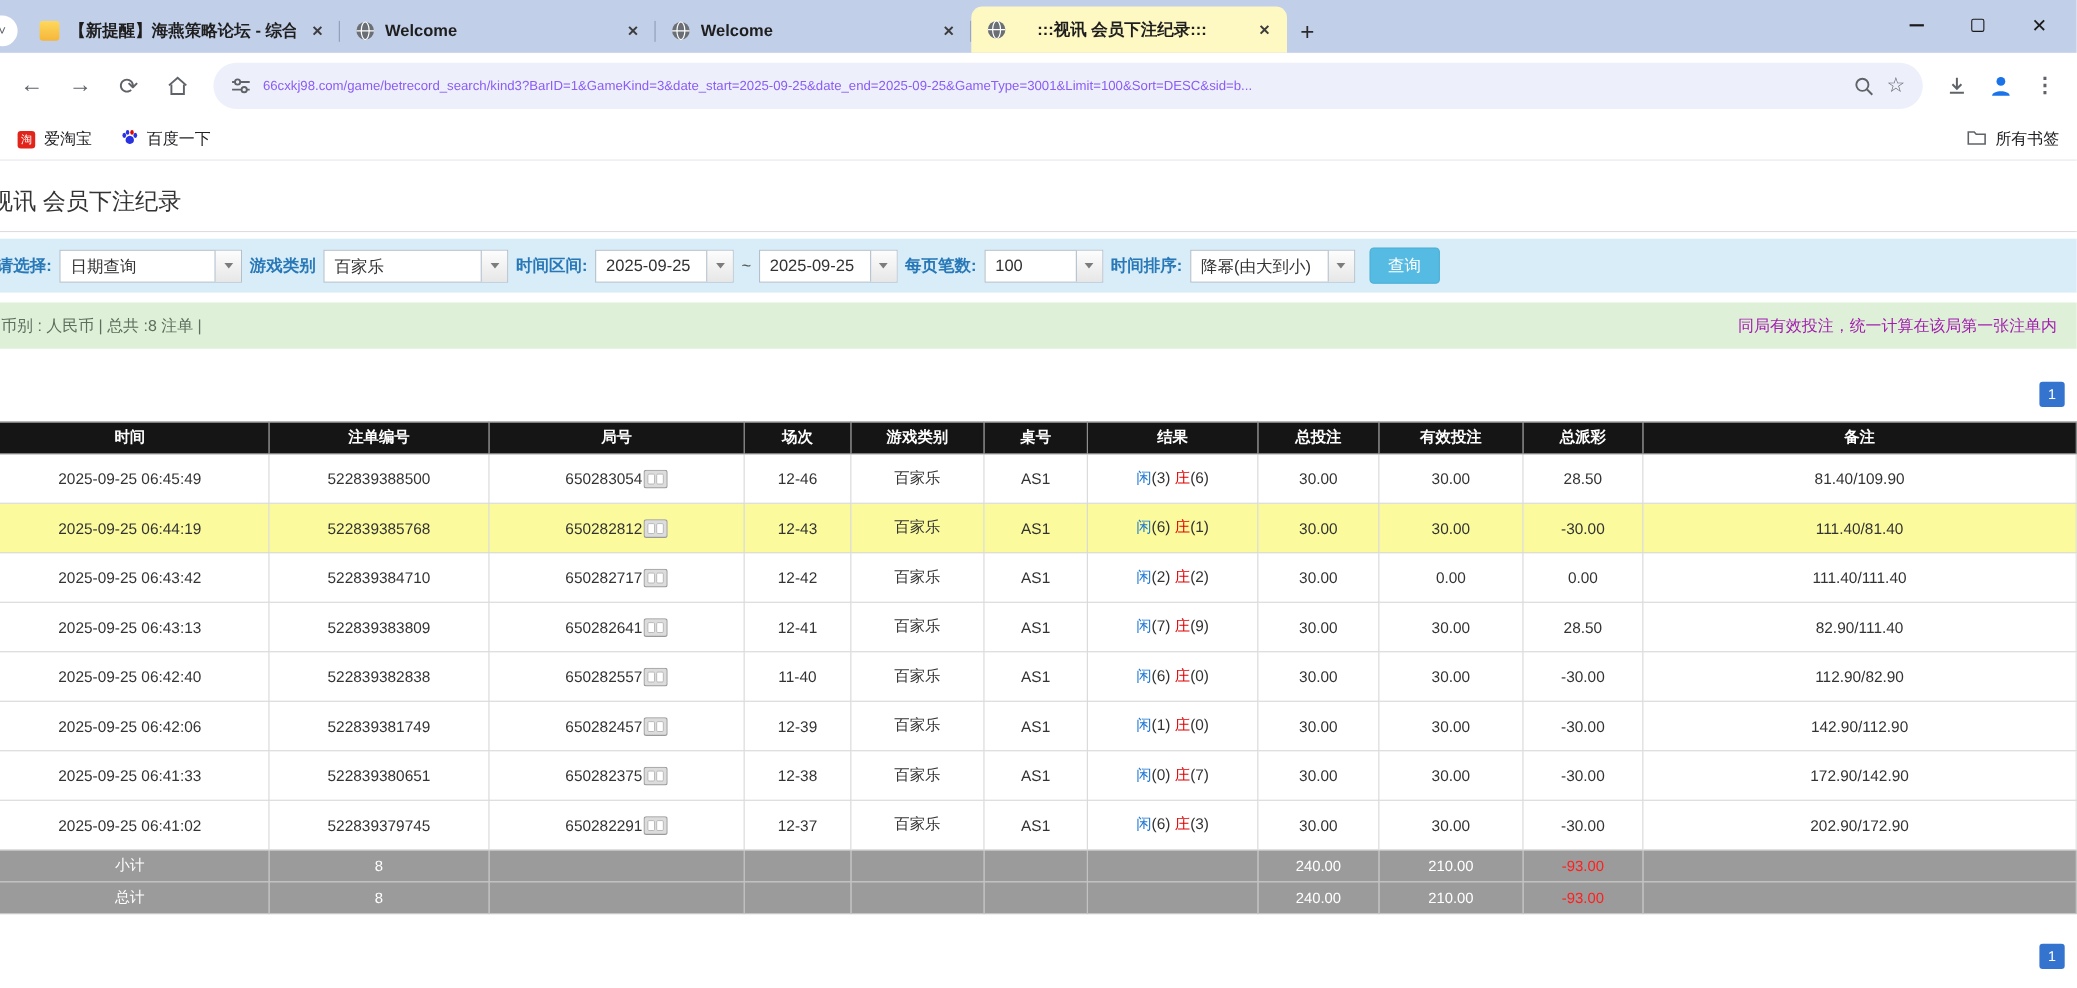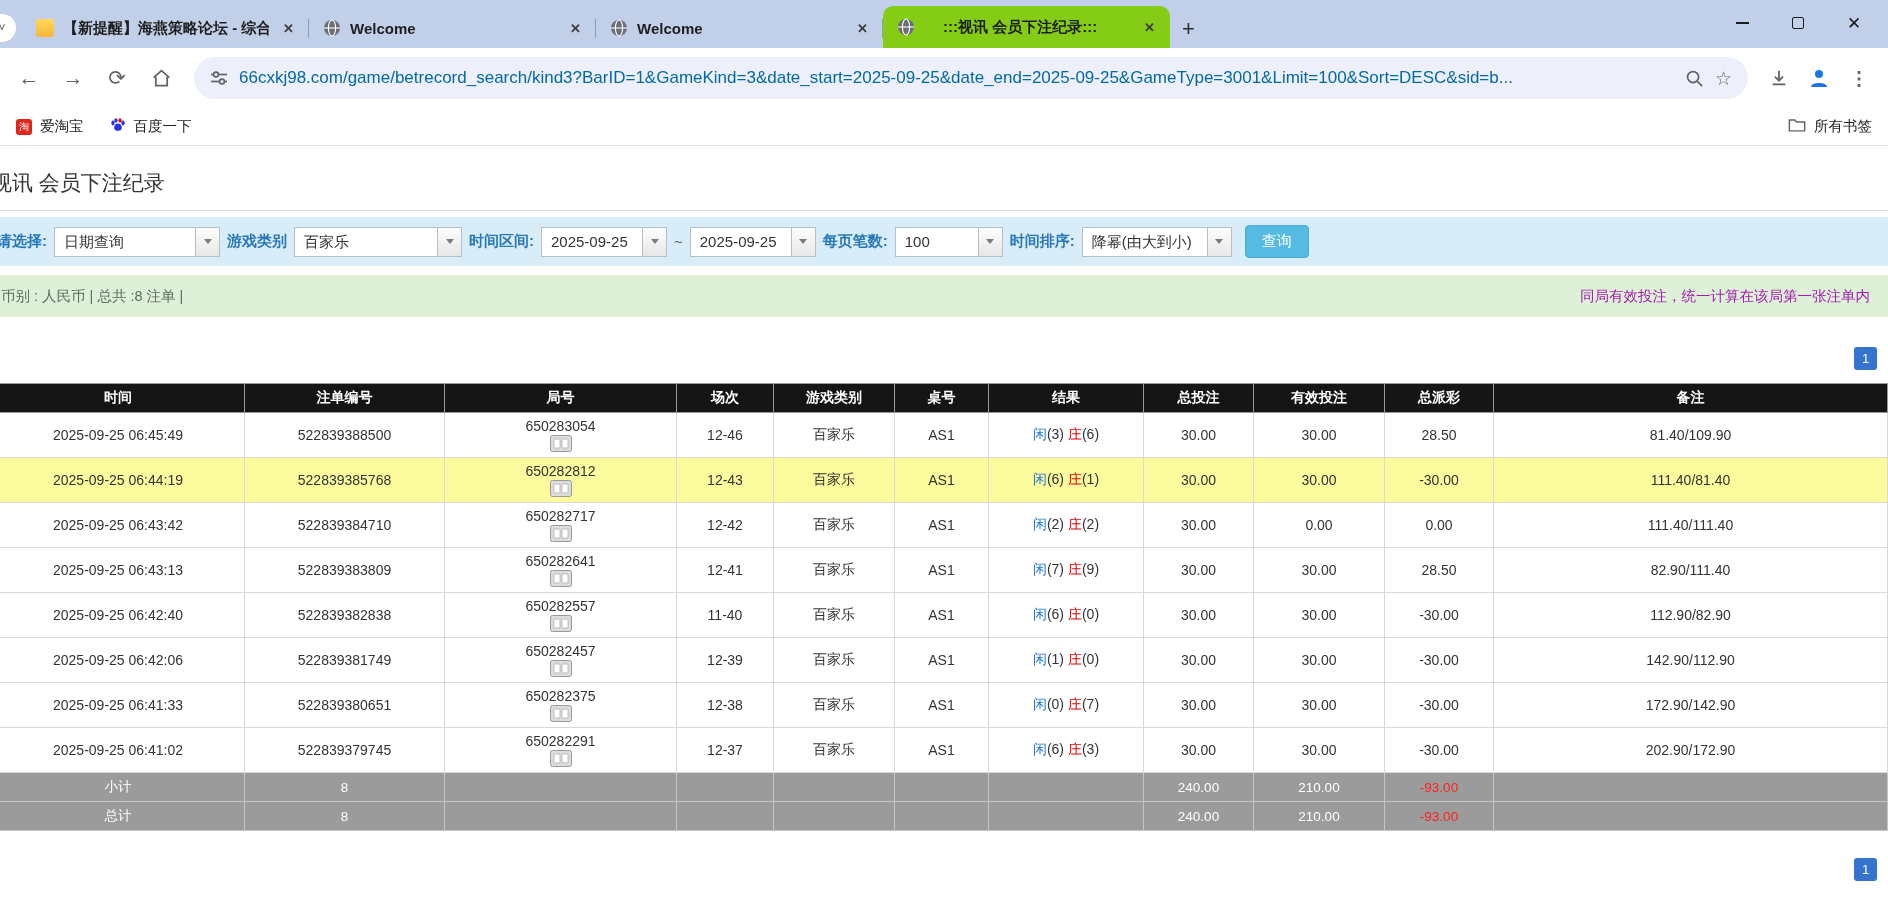--- a/index.html
+++ b/index.html
@@ -6,38 +6,38 @@
   html,body { width:1888px; height:898px; overflow:hidden; background:#fff;
               font-family:"Liberation Sans", sans-serif; }
 
   
   .tabbar { height:48px; background:#c2cfe9; display:flex; align-items:flex-end; position:relative; padding-left:22px; }
   .edge-chip { position:absolute; left:-12px; bottom:6px; width:28px; height:28px; background:#fff; border-radius:50%;
                display:flex; align-items:center; justify-content:center; color:#5f6368; font-size:12px; }
   .tab { width:287px; height:40px; display:flex; align-items:center; gap:9px; padding:0 10px 0 14px;
          font-size:15px; color:#1e1e1e; position:relative; flex:0 0 auto;font-weight:bold; }
   .tab:not(.active)::after { content:''; position:absolute; right:0; top:11px; height:19px; width:1px; background:#8f9cb5; }
-  .tab.active { background:#84cc16; border-radius:10px 10px 0 0; height:42px;gap:28px; }
+  .tab.active { background:#fef9c3; border-radius:10px 10px 0 0; height:42px;gap:28px; }
   .tab .ttl { flex:1; white-space:nowrap; overflow:hidden; }
   .tab .x { font-size:13px; color:#3c3c3c; padding:2px 5px; cursor:pointer; }
   .fav { width:18px; height:18px; flex:0 0 auto; }
   .fav-yellow { background:linear-gradient(#ffd95a,#f4b63b); border-radius:3px; }
   .newtab { font-size:22px; color:#2b2b2b; margin:0 0 8px 12px; cursor:pointer; line-height:22px; }
   .winctl { position:absolute; right:6px; top:0; height:46px; display:flex; align-items:center; }
   .winbtn { width:56px; height:46px; display:flex; align-items:center; justify-content:center; color:#1b1b1b; cursor:pointer; }
   .ic-min { width:13px; height:2px; background:#1b1b1b; }
   .ic-max { width:12px; height:12px; border:1.6px solid #1b1b1b; border-radius:2px; }
   .ic-close { font-size:17px; }
 
   .toolbar { height:60px; background:#fff; display:flex; align-items:center; padding:0 12px 0 10px; gap:6px; }
   .navbtn { width:38px; height:38px; border-radius:50%; display:flex; align-items:center; justify-content:center;
             color:#5f6368; font-size:21px; cursor:pointer; flex:0 0 auto; }
   .url-pill { flex:1; height:42px; background:#edf0fb; border-radius:21px; display:flex; align-items:center;
               padding:0 16px; gap:11px; margin:0 8px; min-width:0; }
-  .url-text { flex:1; font-size:17px; color:#0369a1; white-space:nowrap; overflow:hidden; }
+  .url-text { flex:1; font-size:12px; color:#8b5cf6; white-space:nowrap; overflow:hidden; }
   .pill-ic { flex:0 0 auto; display:flex; align-items:center; color:#5f6368; }
   .right-ic { width:34px; height:34px; display:flex; align-items:center; justify-content:center; flex:0 0 auto; cursor:pointer; color:#5f6368; }
   .dots { font-size:19px; font-weight:bold; color:#5f6368; letter-spacing:0; }
 
   .bookmarks { height:38px; background:#fff; display:flex; align-items:center; padding:0 16px; gap:26px;
                font-size:14.5px; color:#202124; border-bottom:1px solid #e4e7ec; }
   .bm { display:flex; align-items:center; gap:8px; cursor:pointer; }
   .bm-right { margin-left:auto; display:flex; align-items:center; gap:8px; cursor:pointer;justify-content:flex-end; }
   .bm-ic-red { width:16px; height:16px; background:#e1251b; border-radius:3px; color:#fff; font-size:10px;
                display:flex; align-items:center; justify-content:center; }
@@ -72,21 +72,21 @@
 
   table.bets { width:100%; border-collapse:collapse; table-layout:fixed; font-size:14px; }
   table.bets thead th { background:#151515; color:#fff; font-weight:bold; height:29px;
                         border:1px solid #9a9a9a; font-size:14px; }
   table.bets tbody td { border:1px solid #d8d8d8; height:45px; text-align:center; color:#333; background:#fff; }
   table.bets tbody tr.hl td { background:#fbfb9e; }
   .lnk { color:#1d76d2; cursor:pointer; }
   .neg { color:#ff0000; }
   .res-p { color:#1d76d2; }
   .res-b { color:#e00000; }
-  .round-wrap { display:flex; align-items:center; justify-content:center; gap:1px;flex-direction:column; }
+  .round-wrap { display:flex; align-items:center; justify-content:center; gap:1px; }
   .cards-icon { cursor:pointer; display:inline-flex; }
   table.bets tfoot td { background:#9b9b9b; color:#fff; height:29px; border:1px solid #c6c6c6;
                         text-align:center; font-size:13.5px; }
   table.bets tfoot td.neg { color:#ff1f1f;margin-left:44px; }
 </style>
 </head>
 <body>
 
 <div class="tabbar">
   <div class="edge-chip">˅</div>

